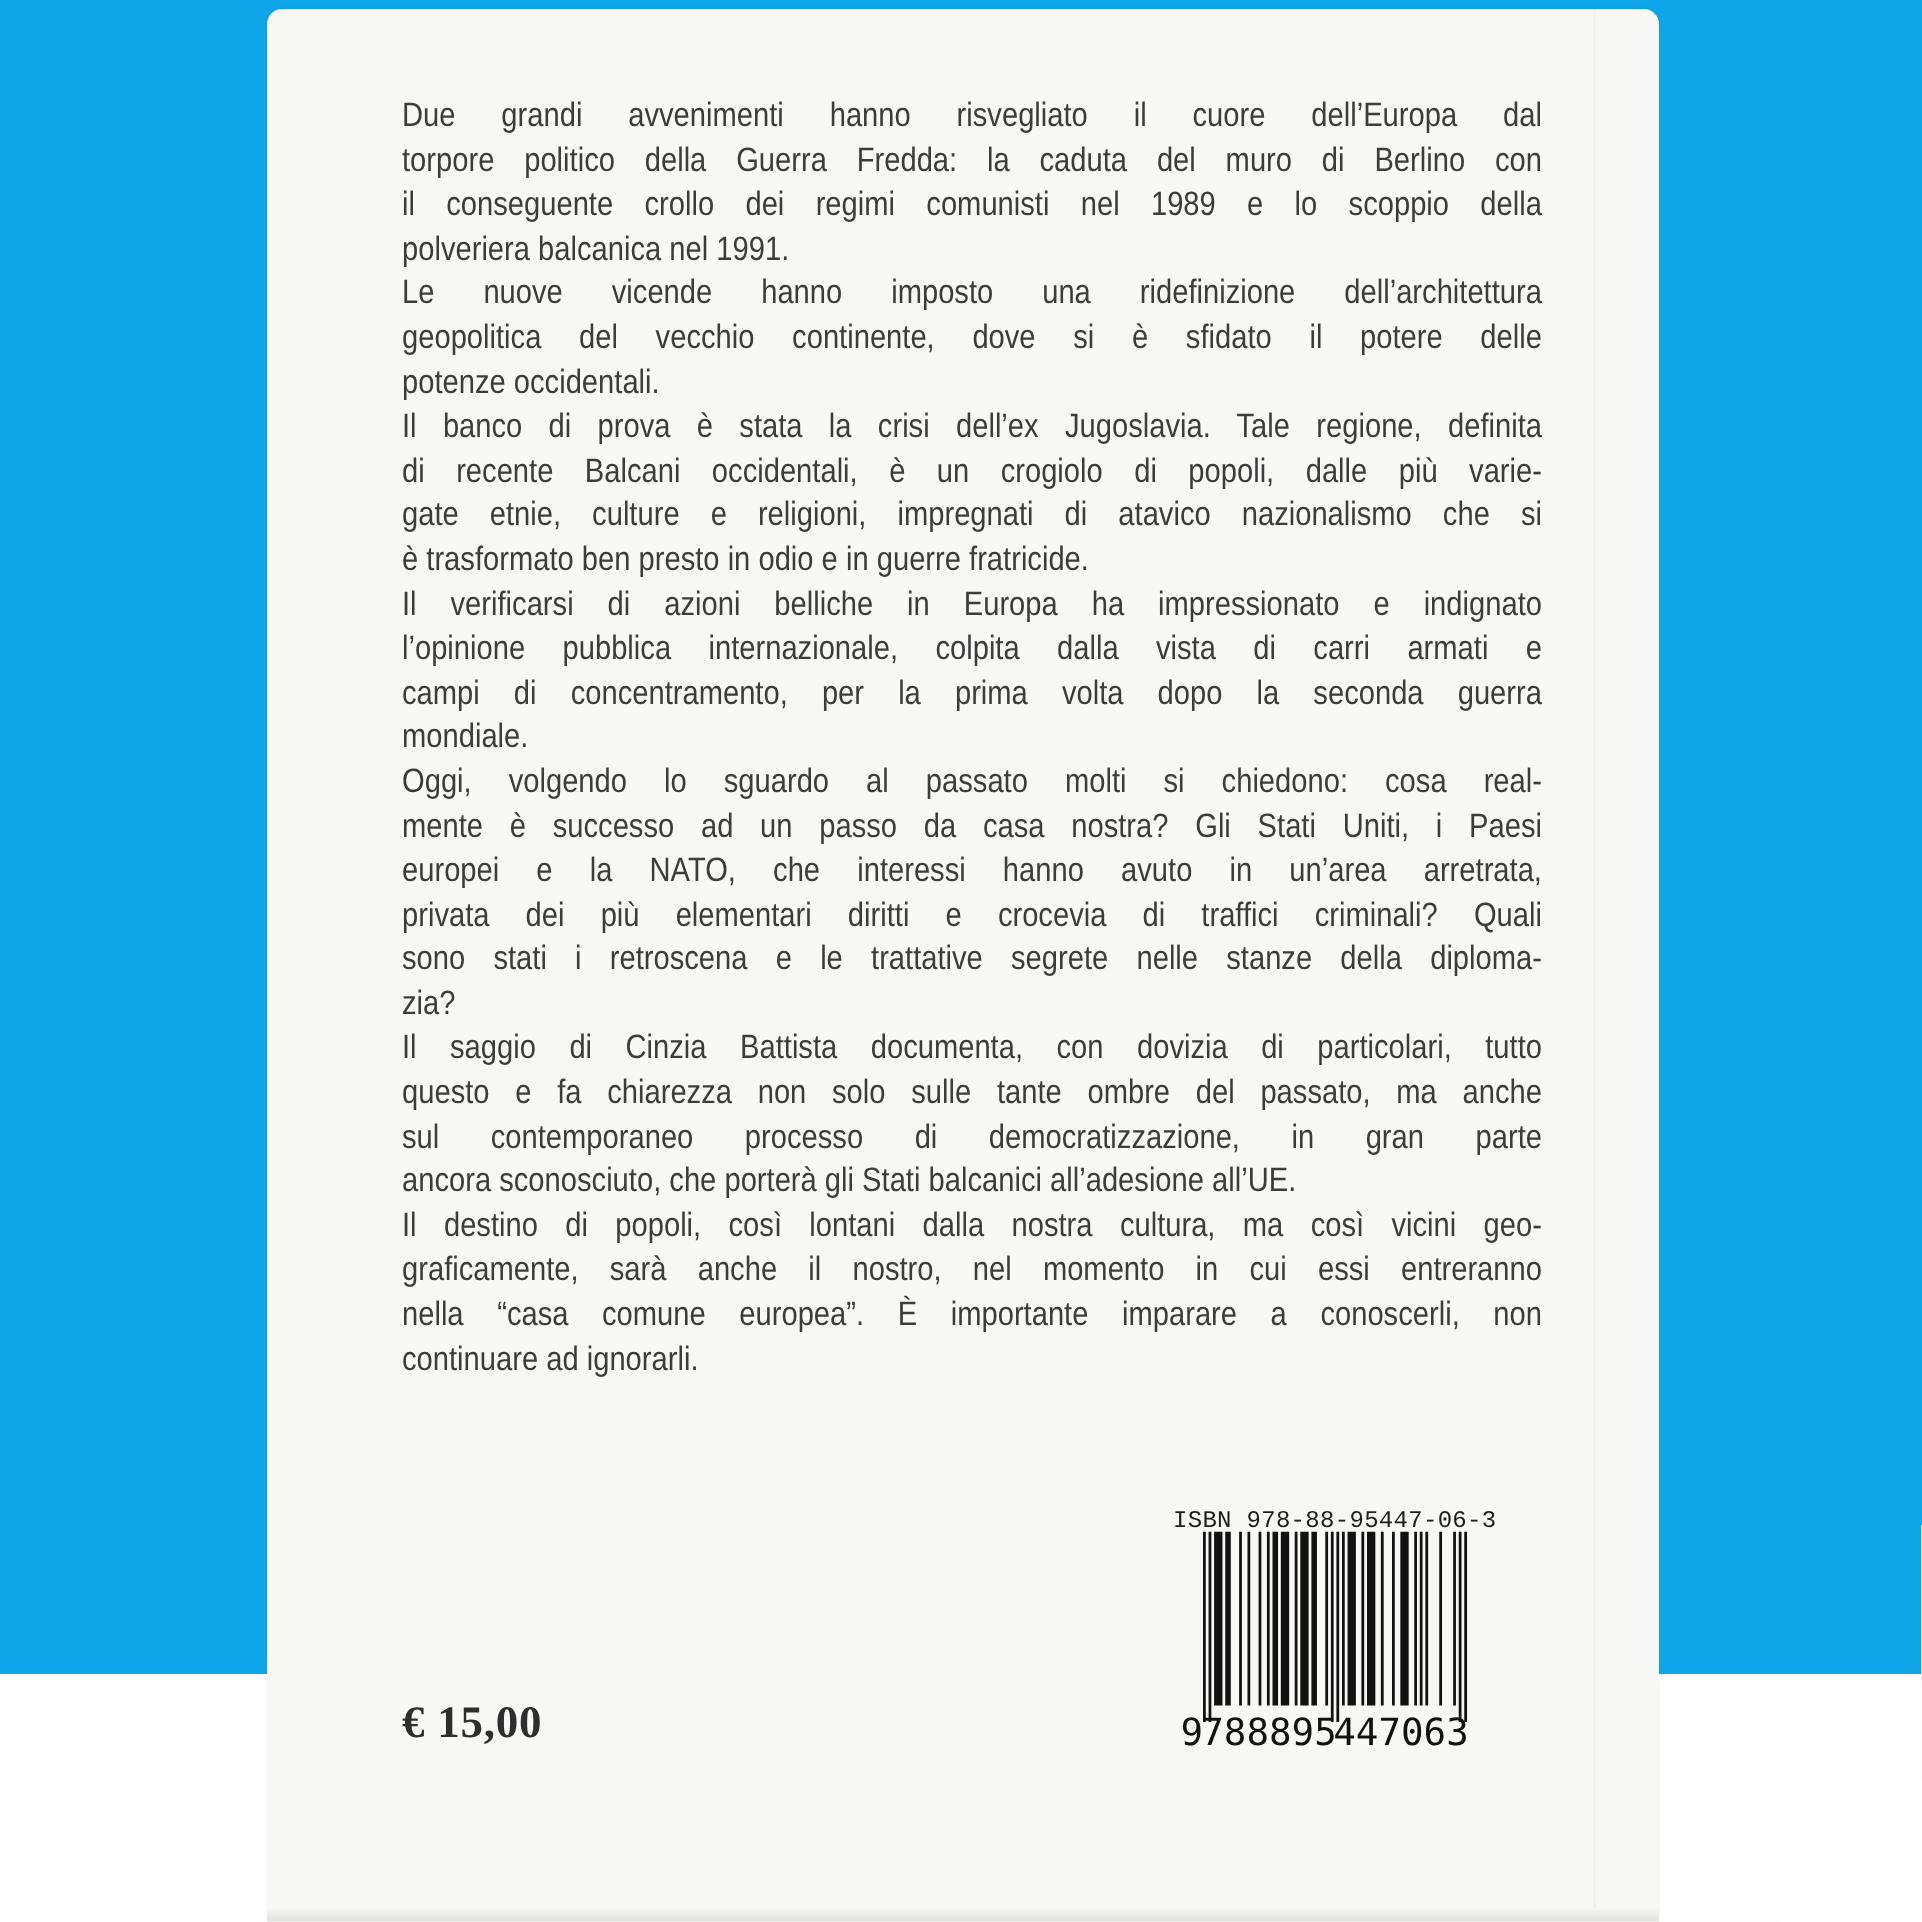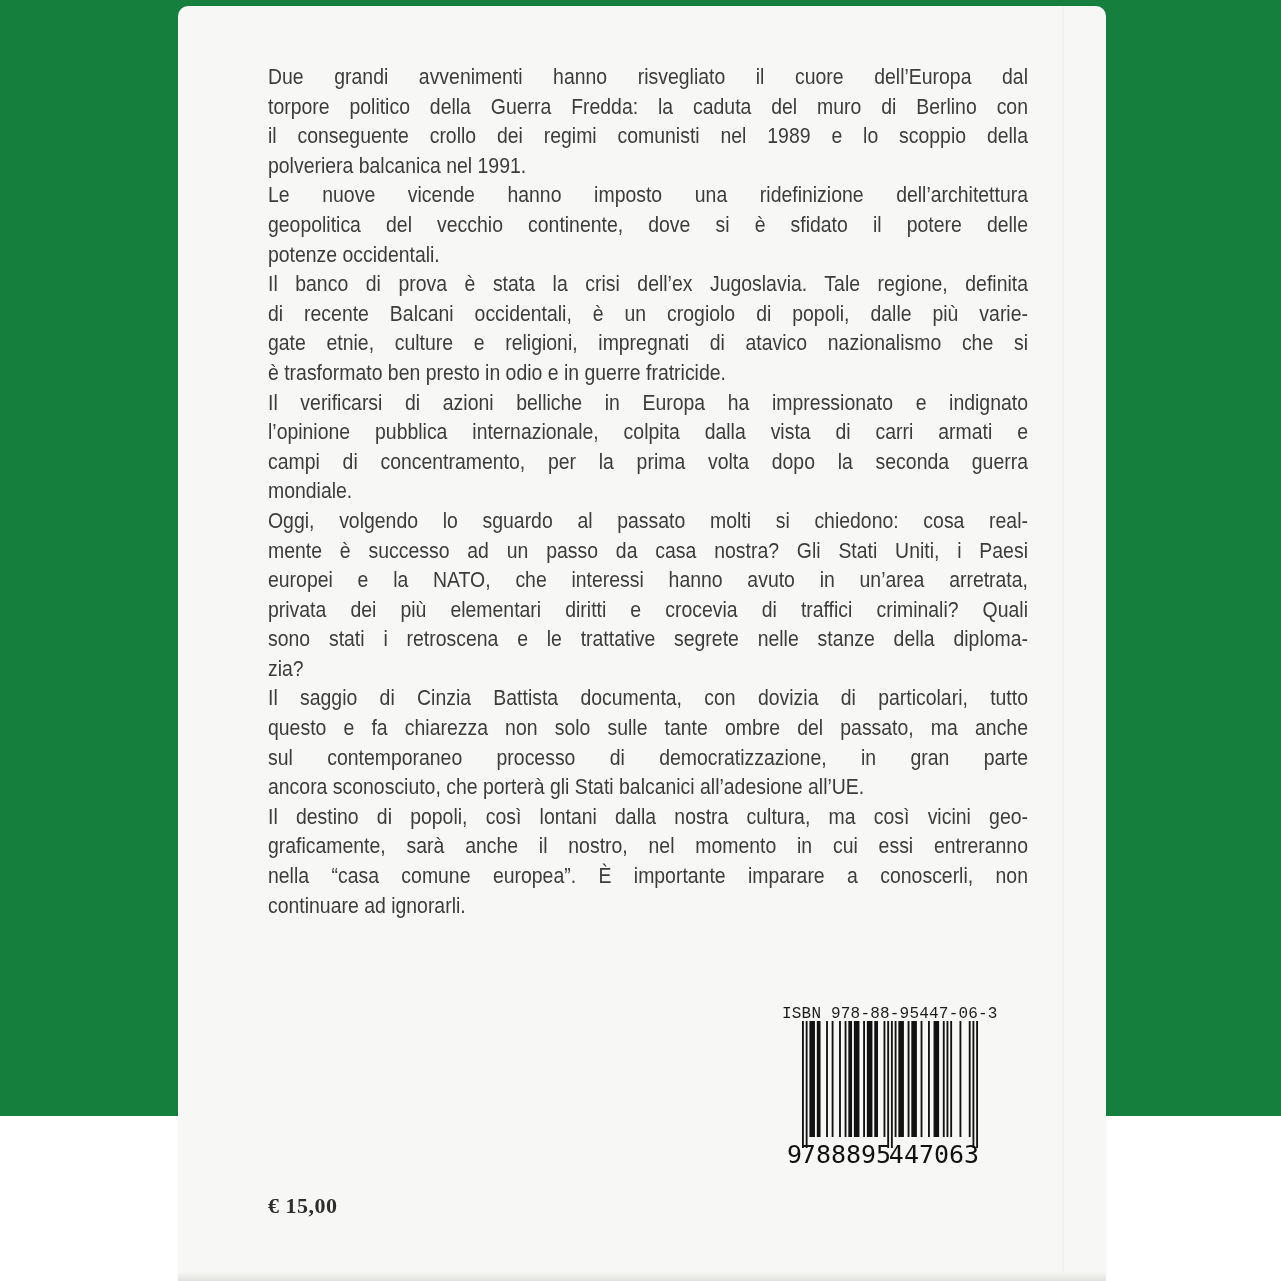--- a/index.html
+++ b/index.html
@@ -5,21 +5,21 @@
   html,body{
     margin:0;padding:0;
     width:1281px;height:1281px;
     background:#ffffff;
     overflow:hidden;
     font-family:"Liberation Sans",sans-serif;
   }
   .photo{
     position:relative;
     width:1281px;height:1116px;
-    background:#15803d;
+    background:#0ea5e9;
   }
   
   .cover{
     position:absolute;
     left:178px;top:6px;
     width:928px;height:1275px;
     background:#f7f7f5;
     border-radius:10px 10px 0 0;
     box-shadow:0 0 3px rgba(0,0,0,0.05);
   }
@@ -62,23 +62,23 @@
     color:#1d1d1d;
     white-space:pre;
   }
   .barcode{
     position:absolute;
     left:608px;top:1015px;
     width:200px;height:150px;
   }
   .price{
     position:absolute;
-    left:90px;top:1187px;
+    left:90px;top:1126px;
     font-family:"Liberation Serif",serif;
-    font-size:22px;
+    font-size:30px;
     font-weight:600;
     letter-spacing:0.5px;
     color:#2e2e2e;
   }
 </style>
 </head>
 <body>
 
 <div class="photo">
   <div class="cover">

